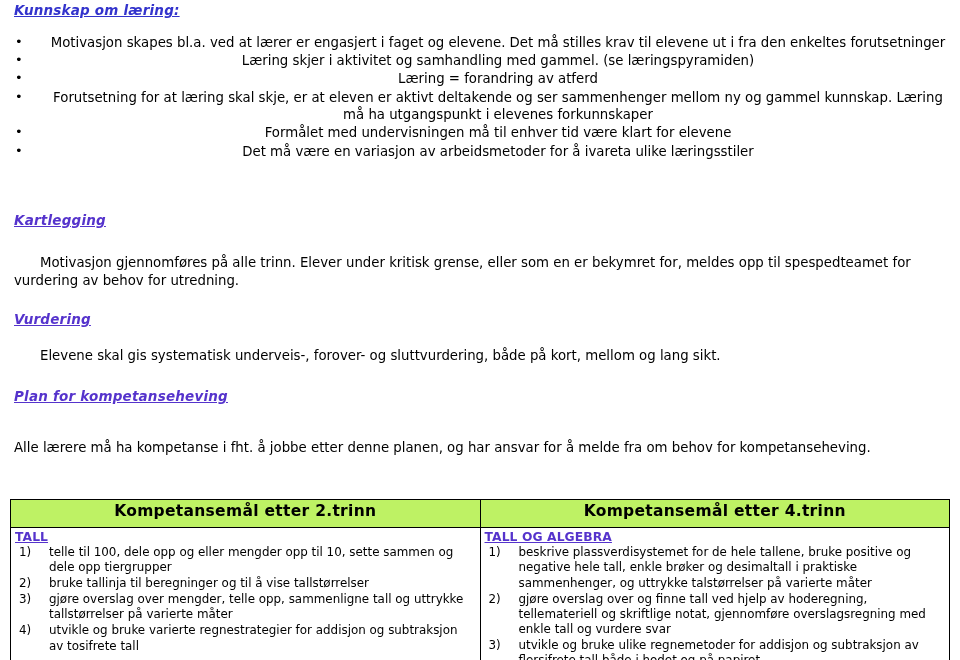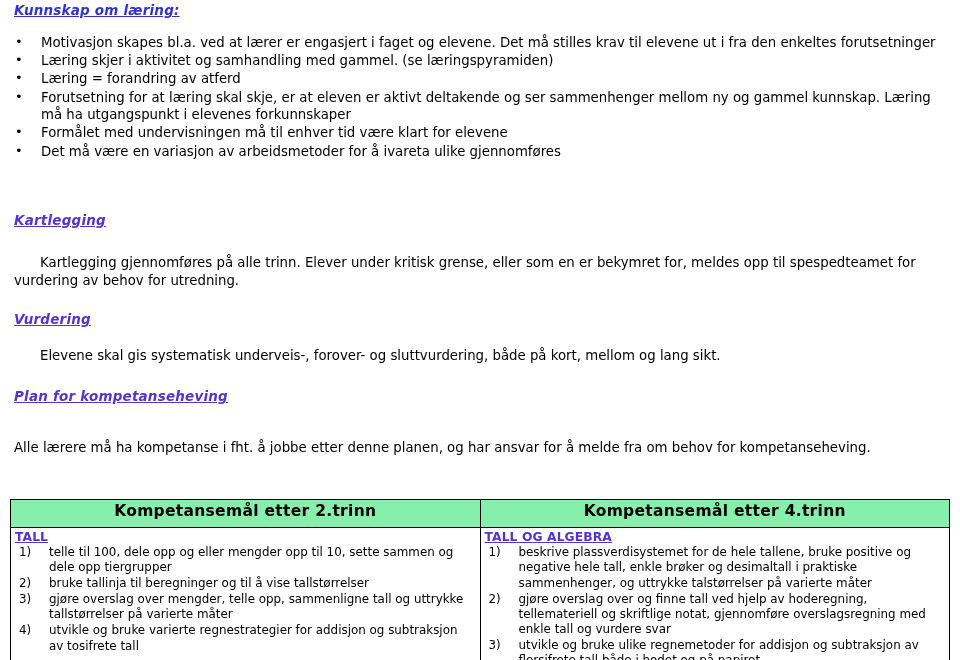--- a/index.html
+++ b/index.html
@@ -50,20 +50,21 @@
     list-style: none;
     margin: 0;
     padding: 0;
   }
   ul.bullets > li {
     position: relative;
     padding-left: 41px;
     margin: 0 0 0.5px 0;
     font-size: 13.3px;
     line-height: 1.33;
+    text-align: center;
   }
   ul.bullets > li::before {
     content: "\2022";
     position: absolute;
     left: 15px;
     top: -1px;
     font-size: 13px;
     line-height: 1.33;
   }
 
@@ -88,21 +89,21 @@
     width: 940px;
     border-collapse: collapse;
     table-layout: fixed;
   }
   .goals-table td {
     border: 1px solid #000000;
     vertical-align: top;
     padding: 0;
   }
   .goals-table td.hdr {
-    background: #86efac;
+    background: #bef264;
     text-align: center;
     font-family: "DejaVu Sans", sans-serif;
     font-weight: bold;
     font-size: 15.5px;
     color: #000000;
     padding: 2px 0 3px 0;
     height: 22px;
     letter-spacing: 0.3px;
   }
   .goals-table td.cell {
@@ -144,26 +145,26 @@
 <div class="page">
 
   <div class="heading intro-head">Kunnskap om læring:</div>
 
   <ul class="bullets body-text intro-list">
     <li>Motivasjon skapes bl.a. ved at lærer er engasjert i faget og elevene. Det må stilles krav til elevene ut i fra den enkeltes forutsetninger</li>
     <li>Læring skjer i aktivitet og samhandling med gammel. (se læringspyramiden)</li>
     <li>Læring = forandring av atferd</li>
     <li>Forutsetning for at læring skal skje, er at eleven er aktivt deltakende og ser sammenhenger mellom ny og gammel kunnskap. Læring må ha utgangspunkt i elevenes forkunnskaper</li>
     <li>Formålet med undervisningen må til enhver tid være klart for elevene</li>
-    <li>Det må være en variasjon av arbeidsmetoder for å ivareta ulike gjennomføres</li>
+    <li>Det må være en variasjon av arbeidsmetoder for å ivareta ulike læringsstiler</li>
   </ul>
 
   <div class="heading purple sec-head-kartlegging">Kartlegging</div>
 
-  <div class="body-text indent-para sec-para-kartlegging">Kartlegging gjennomføres på alle trinn. Elever under kritisk grense, eller som en er bekymret for, meldes opp til spespedteamet for vurdering av behov for utredning.</div>
+  <div class="body-text indent-para sec-para-kartlegging">Motivasjon gjennomføres på alle trinn. Elever under kritisk grense, eller som en er bekymret for, meldes opp til spespedteamet for vurdering av behov for utredning.</div>
 
   <div class="heading purple sec-head-vurdering">Vurdering</div>
 
   <div class="body-text indent-para sec-para-vurdering">Elevene skal gis systematisk underveis-, forover- og sluttvurdering, både på kort,  mellom og lang sikt.</div>
 
   <div class="heading purple sec-head-plan">Plan for kompetanseheving</div>
 
   <div class="body-text sec-para-plan">Alle lærere må ha kompetanse i fht. å jobbe etter denne planen, og har ansvar for å melde fra om behov for kompetanseheving.</div>
 
   <table class="goals-table">

